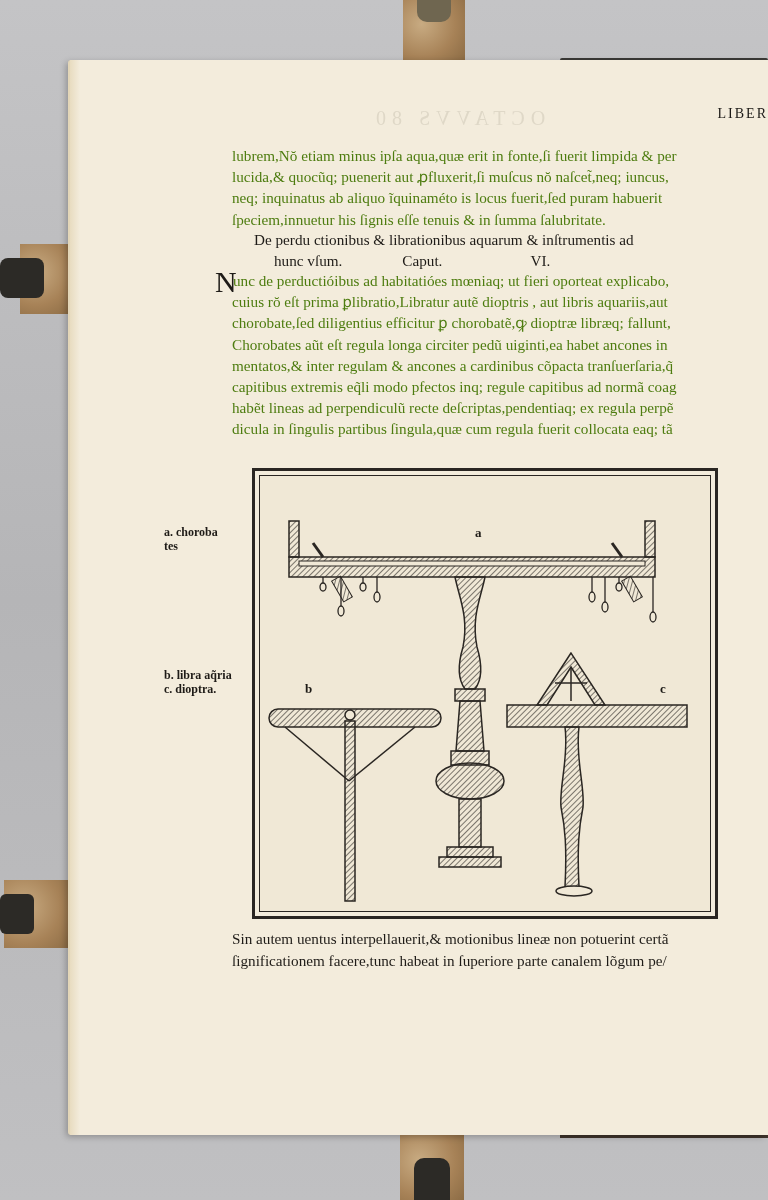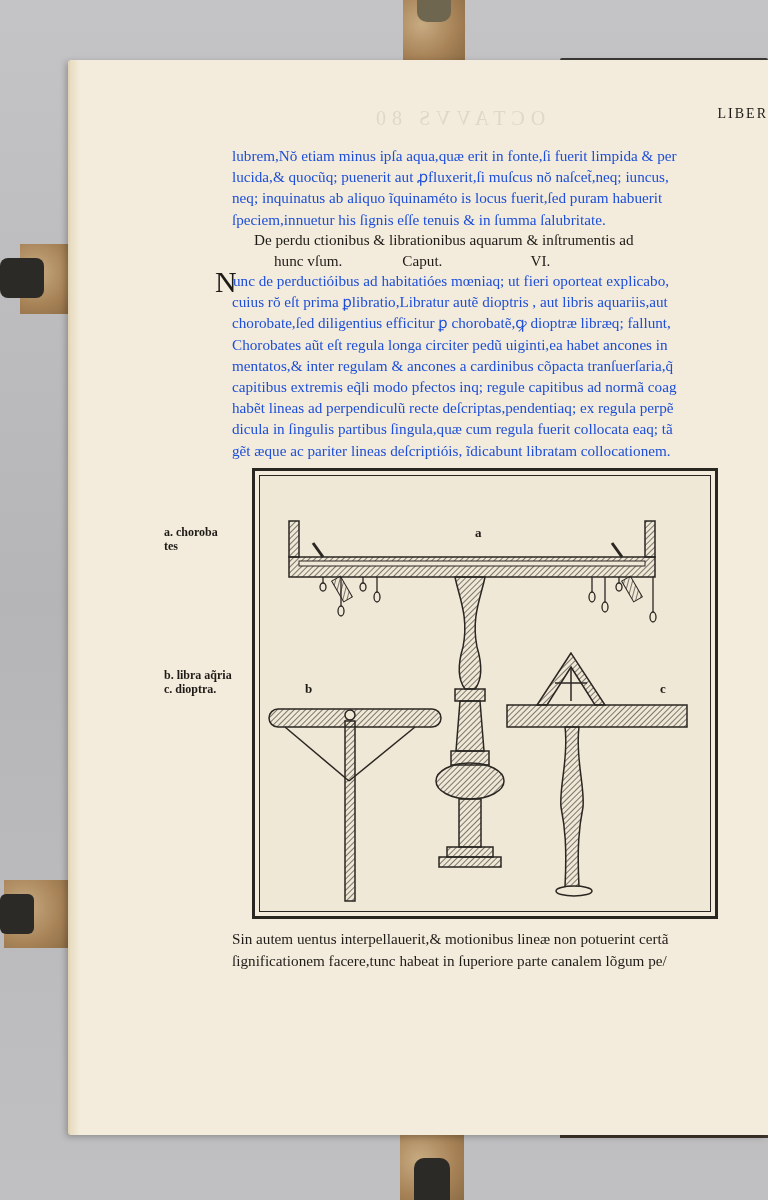--- a/index.html
+++ b/index.html
@@ -10,21 +10,21 @@
   .cover-edge-bottom{position:absolute;left:560px;top:1132px;width:208px;height:6px;background:#3e342b;}
   .clasp{position:absolute;background:#b4946a;
          background-image:radial-gradient(circle at 30% 40%,#c8ab82 0,#a78257 60%,#8c6c45 100%);}
   .clasp .metal{position:absolute;background:#2c2a26;}
   .page{position:absolute;left:70px;top:60px;width:698px;height:1075px;background:#f3ecdc;
         box-shadow:-2px 0 0 #e3d6b8,-4px 2px 6px rgba(0,0,0,.25);border-radius:3px 0 0 3px;}
   .page::before{content:"";position:absolute;left:0;top:0;width:10px;height:100%;
         background:linear-gradient(90deg,#e8dcc0,#f3ecdc);}
   .show-through{position:absolute;color:rgba(120,110,95,.16);font-size:15px;line-height:21.5px;}
   .running-head{position:absolute;left:0;width:100%;top:46px;text-align:right;font-size:14px;letter-spacing:2px;color:#1c1a17;}
-  .body-text{position:absolute;left:162px;width:492px;font-size:15.2px;line-height:21.2px;color:#1d4ed8;white-space:nowrap;}
+  .body-text{position:absolute;left:162px;width:492px;font-size:15.2px;line-height:21.2px;color:#4d7c0f;white-space:nowrap;}
   .body-text .line{display:block;}
   .heading{position:absolute;left:162px;width:500px;font-size:15.2px;line-height:20.5px;color:#1e1b17;}
   .heading .l1{display:block;padding-left:22px;}
   .heading .l2{display:flex;padding-left:42px;text-align:right;}
   .heading .l2 span:nth-child(2){margin-left:60px;}
   .heading .l2 span:nth-child(3){margin-left:88px;}
   .dropcap{position:absolute;left:145px;top:207px;font-size:30px;color:#1e1b17;line-height:1;}
   .para2 .line:first-child{padding-left:1px;}
   .margin-note{position:absolute;left:94px;font-size:12px;line-height:14px;font-weight:bold;color:#1e1b17;}
   .figure{position:absolute;left:182px;top:408px;width:460px;height:445px;border:3px solid #2a2622;
@@ -78,21 +78,20 @@
   <div class="dropcap">N</div>
   <div class="body-text para2" style="top:210px;left:162px;">
     <span class="line">unc de perductióibus ad habitatióes mœniaq; ut fieri oporteat explicabo,</span>
     <span class="line">cuius rŏ eſt prima ꝑlibratio,Libratur autẽ dioptris , aut libris aquariis,aut</span>
     <span class="line">chorobate,ſed diligentius efficitur ꝑ chorobatẽ,ꝙ dioptræ libræq; fallunt,</span>
     <span class="line">Chorobates aũt eſt regula longa circiter pedũ uiginti,ea habet ancones in</span>
     <span class="line">mentatos,&amp; inter regulam &amp; ancones a cardinibus cõpacta tranſuerſaria,q̃</span>
     <span class="line">capitibus extremis eq̃li modo pfectos inq; regule capitibus ad normã coag</span>
     <span class="line">habẽt lineas ad perpendiculũ recte deſcriptas,pendentiaq; ex regula perpẽ</span>
     <span class="line">dicula in ſingulis partibus ſingula,quæ cum regula fuerit collocata eaq; tã</span>
-    <span class="line">gẽt æque ac pariter lineas deſcriptióis, ĩdicabunt libratam collocationem.</span>
   </div>
 
   <div class="margin-note" style="top:465px;">
     <div>a. choroba</div>
     <div>tes</div>
   </div>
   <div class="margin-note" style="top:608px;">
     <div>b. libra aq̃ria</div>
     <div>c. dioptra.</div>
   </div>

